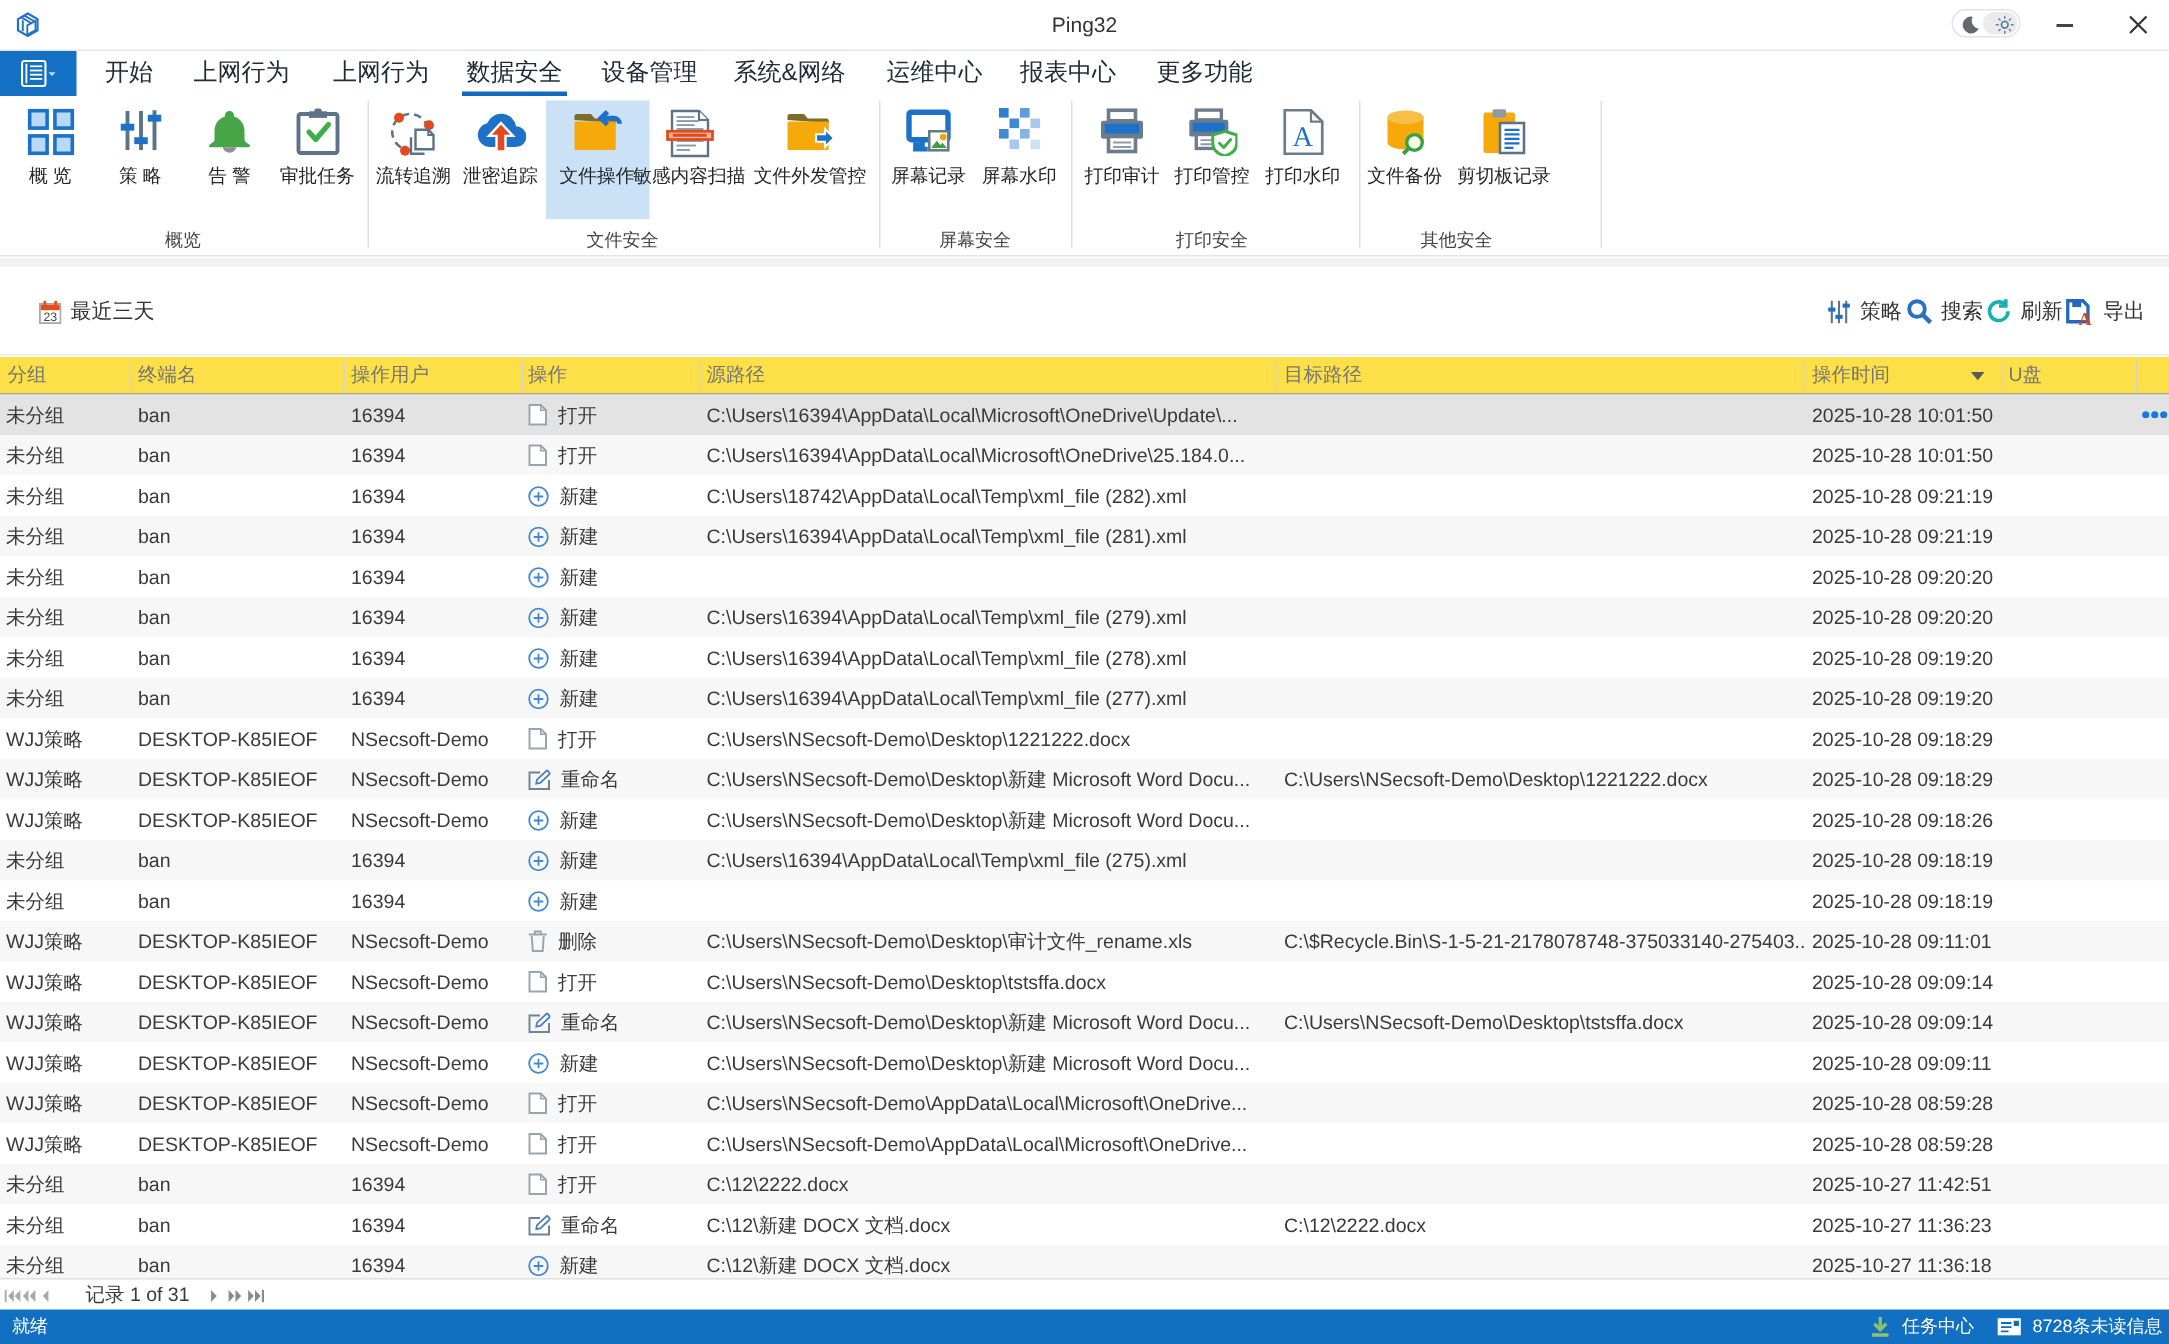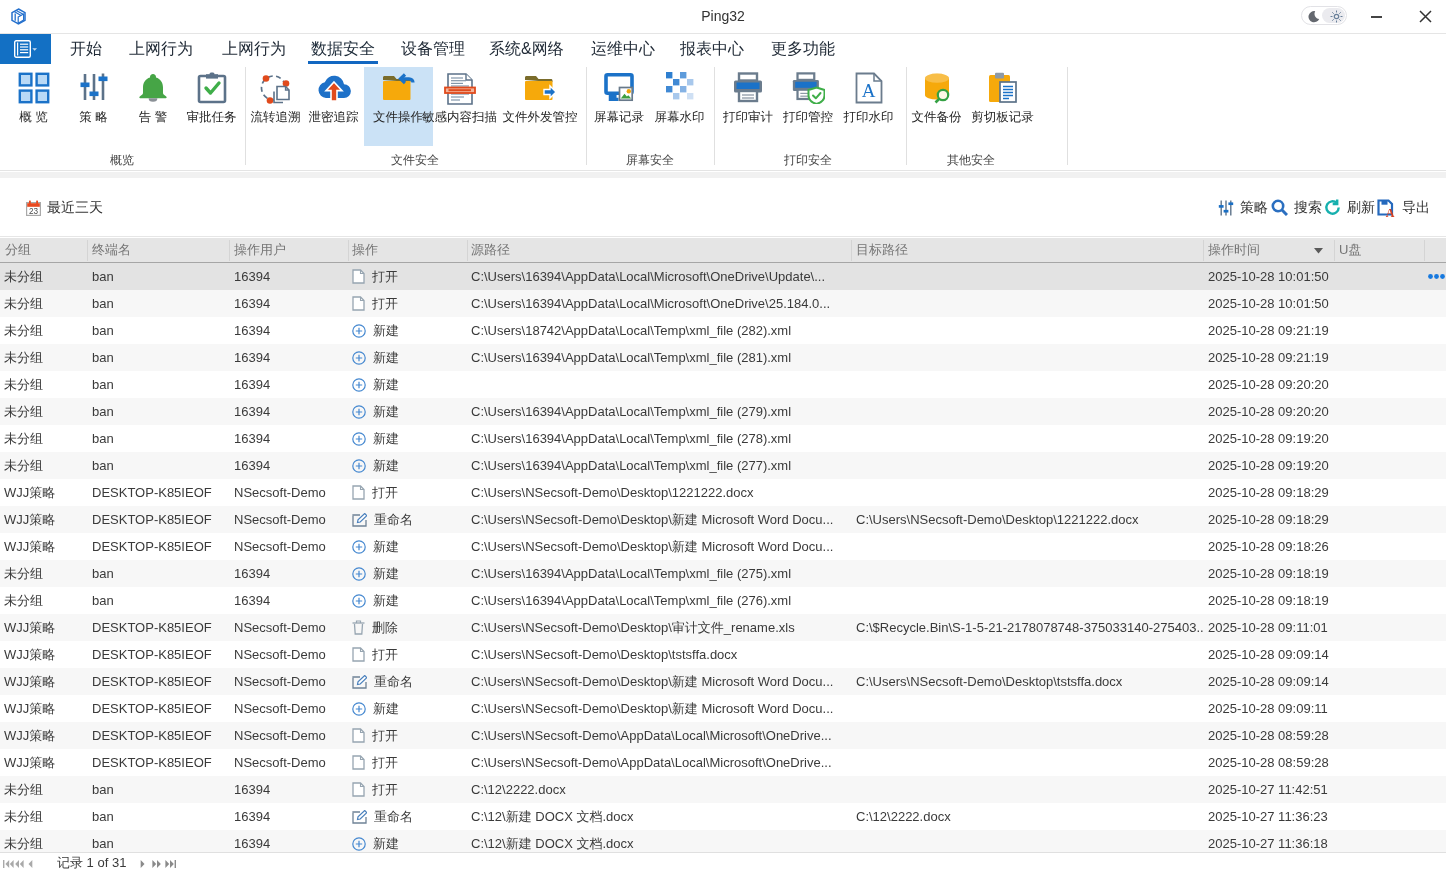--- a/index.html
+++ b/index.html
@@ -33,21 +33,21 @@
 .rsep { position:absolute; top:3px; width:1px; height:98px; background:#e0e0e0; }
 #ribbonstrip { position:absolute; left:0; top:172px; width:1446px; height:6px; background:#f1f1f1; }
 
 
 #filterbar { position:absolute; left:0; top:178px; width:1446px; height:59px; background:#fff; border-bottom:1px solid #e6e6e6; }
 .ftool { position:absolute; top:0; height:59px; display:flex; align-items:center; font-size:14px; color:#333; }
 .ftool svg { margin-right:6px; }
 
 
 #tablewrap { position:absolute; left:0; top:237px; width:1446px; height:615px; background:#fff; }
-#thead { position:absolute; left:0; top:1px; width:1446px; height:25px; background:#e5e5e5; border-bottom:1px solid #a6a6a6; }
+#thead { position:absolute; left:0; top:1px; width:1446px; height:25px; background:#fde047; border-bottom:1px solid #a6a6a6; }
 #thead .hc { position:absolute; top:0; height:25px; line-height:24px; font-size:13px; color:#757575; white-space:nowrap; }
 #thead .hsep { position:absolute; top:2px; width:1px; height:21px; background:#d4d4d4; }
 #tbody { position:absolute; left:0; top:26px; width:1446px; height:589px; overflow:hidden; }
 .trow { position:relative; width:1446px; height:27px; background:#fff; }
 .trow.alt { background:#f7f7f7; }
 .trow.sel { background:#e3e3e3; }
 .tc { position:absolute; top:0; height:27px; line-height:27px; font-size:13px; color:#3a3a3a; white-space:nowrap; overflow:hidden; }
 .opc { display:flex; align-items:center; }
 .opc svg { margin-right:7px; }
 
@@ -576,21 +576,20 @@
           <div class="tc" style="left:4px;width:80px">未分组</div>
           <div class="tc" style="left:92px;width:135px">ban</div>
           <div class="tc" style="left:234px;width:112px">16394</div>
           <div class="tc opc" style="left:352px;width:113px">
             <svg width="14" height="14" viewBox="0 0 14 14">
               <circle cx="7" cy="7" r="6.2" fill="none" stroke="#4588d0" stroke-width="1.2"></circle>
               <path d="M7 3.8 L7 10.2 M3.8 7 L10.2 7" stroke="#4588d0" stroke-width="1.2"></path>
             </svg>
             <span>新建</span>
           </div>
-          <div class="tc" style="left:471px;width:378px">C:\Users\16394\AppData\Local\Temp\xml_file (276).xml</div>
           <div class="tc" style="left:856px;width:347px"></div>
           <div class="tc" style="left:1208px;width:130px">2025-10-28 09:18:19</div>
         </div>
     <div class="trow alt">
           <div class="tc" style="left:4px;width:80px">WJJ策略</div>
           <div class="tc" style="left:92px;width:135px">DESKTOP-K85IEOF</div>
           <div class="tc" style="left:234px;width:112px">NSecsoft-Demo</div>
           <div class="tc opc" style="left:352px;width:113px">
             <svg width="13" height="15" viewBox="0 0 13 15">
               <path d="M2.5 4 L3.2 14 L9.8 14 L10.5 4" fill="none" stroke="#97a5b1" stroke-width="1.3"></path>
@@ -749,14 +748,36 @@
         <path d="M5 0 L5 8 L8.8 4 Z" fill="#8a8a8a"></path>
       </svg>
       <svg style="position:absolute;left:165px;top:7px" width="13" height="8" viewBox="0 0 13 8">
         <path d="M0.4 0 L0.4 8 L4.2 4 Z" fill="#8a8a8a"></path>
         <path d="M5 0 L5 8 L8.8 4 Z" fill="#8a8a8a"></path>
         <rect x="9.6" y="0" width="1.4" height="8" fill="#8a8a8a"></rect>
       </svg>
   <div class="ptext">记录 1 of 31</div>
 </div>
 
-
+<div id="statusbar">
+  <div class="ready">就绪</div>
+  <div class="sbitem" style="left:1246px">
+        <svg width="15" height="15" viewBox="0 0 15 15">
+          <path d="M7.5 1 L7.5 8.5 M3.5 5.5 L7.5 9.5 L11.5 5.5" fill="none" stroke="#8fbf72" stroke-width="2.2"></path>
+          <line x1="2" y1="13" x2="13" y2="13" stroke="#8fbf72" stroke-width="2.2"></line>
+        </svg>
+        <span style="margin-left:7px">任务中心</span>
+      </div>
+  <div class="sbitem" style="left:1331px">
+        <svg width="17" height="13" viewBox="0 0 17 13">
+          <rect x="0.8" y="0.8" width="15.4" height="11.4" fill="#fff"></rect>
+          <g stroke="#116cbd" stroke-width="1.2">
+            <line x1="3" y1="4" x2="10" y2="4"></line>
+            <line x1="3" y1="6.8" x2="10" y2="6.8"></line>
+            <line x1="3" y1="9.6" x2="8" y2="9.6"></line>
+          </g>
+          <rect x="11.5" y="2.5" width="3.5" height="3.5" fill="#116cbd"></rect>
+        </svg>
+        <span style="margin-left:7px">8728条未读信息</span>
+      </div>
 </div>
 
+</div>
+
 </body></html>

